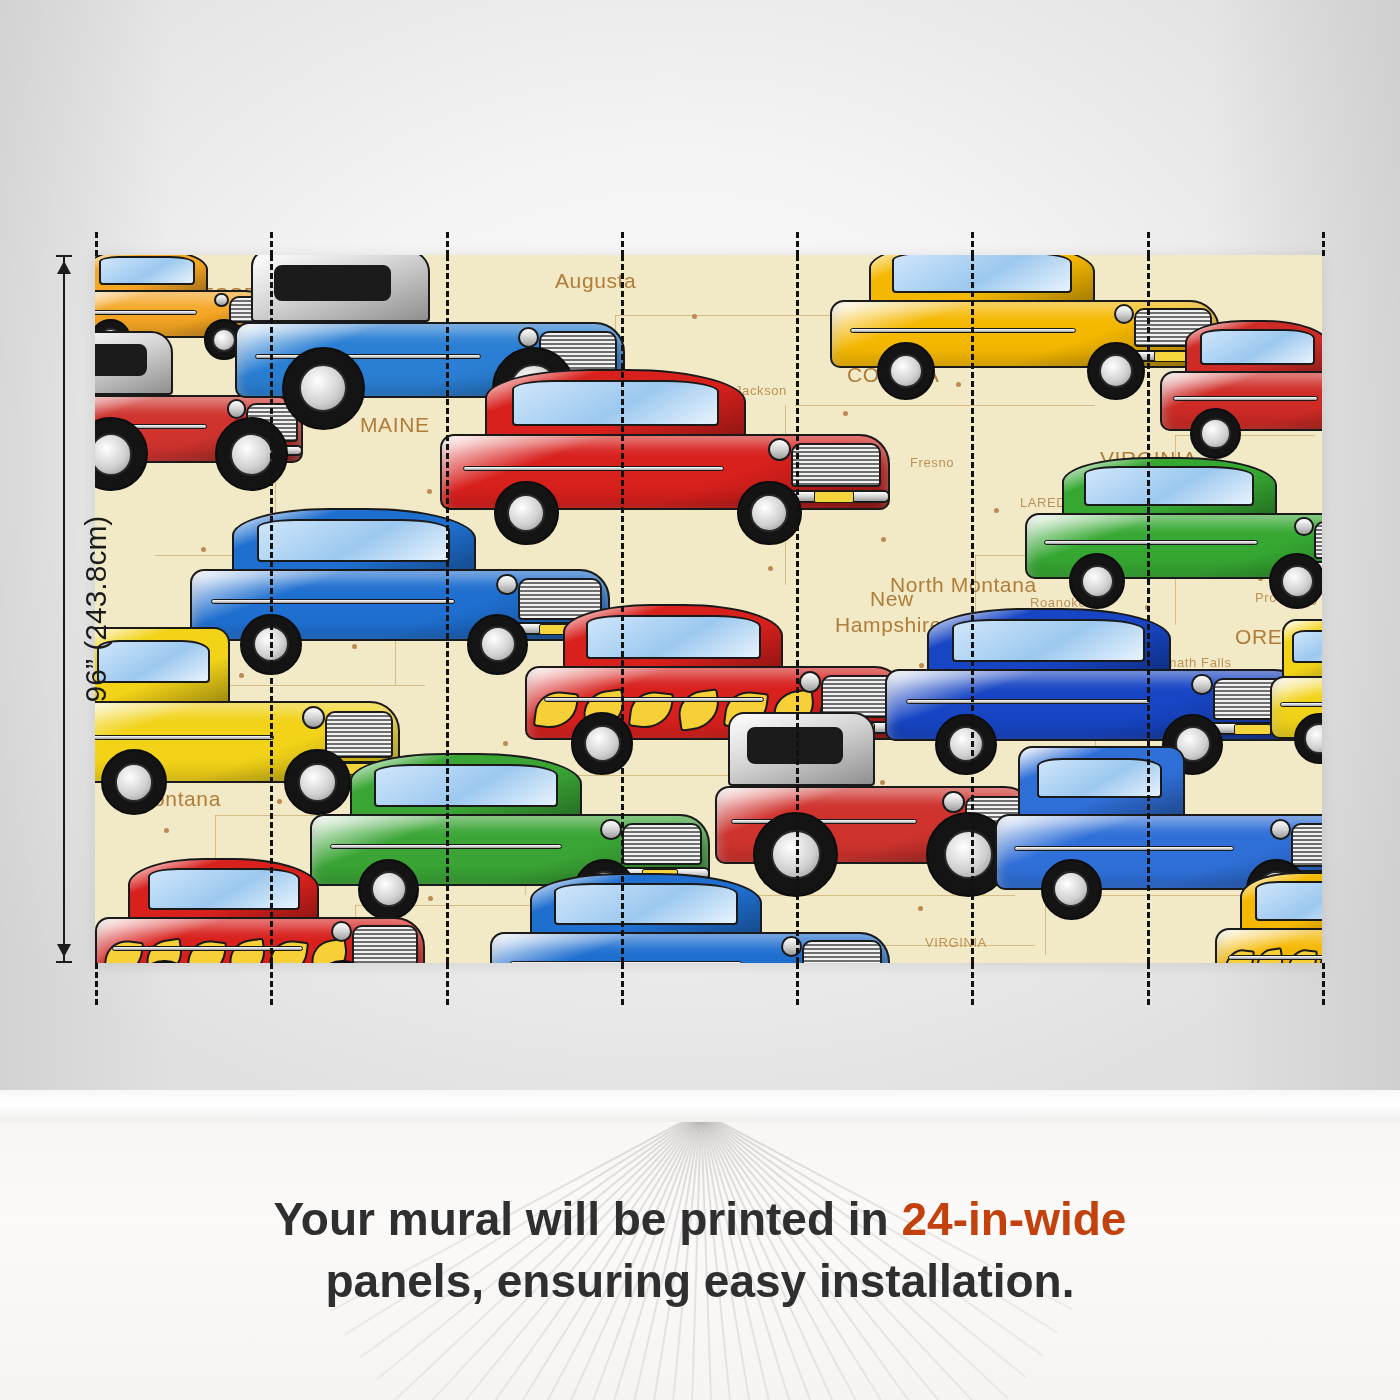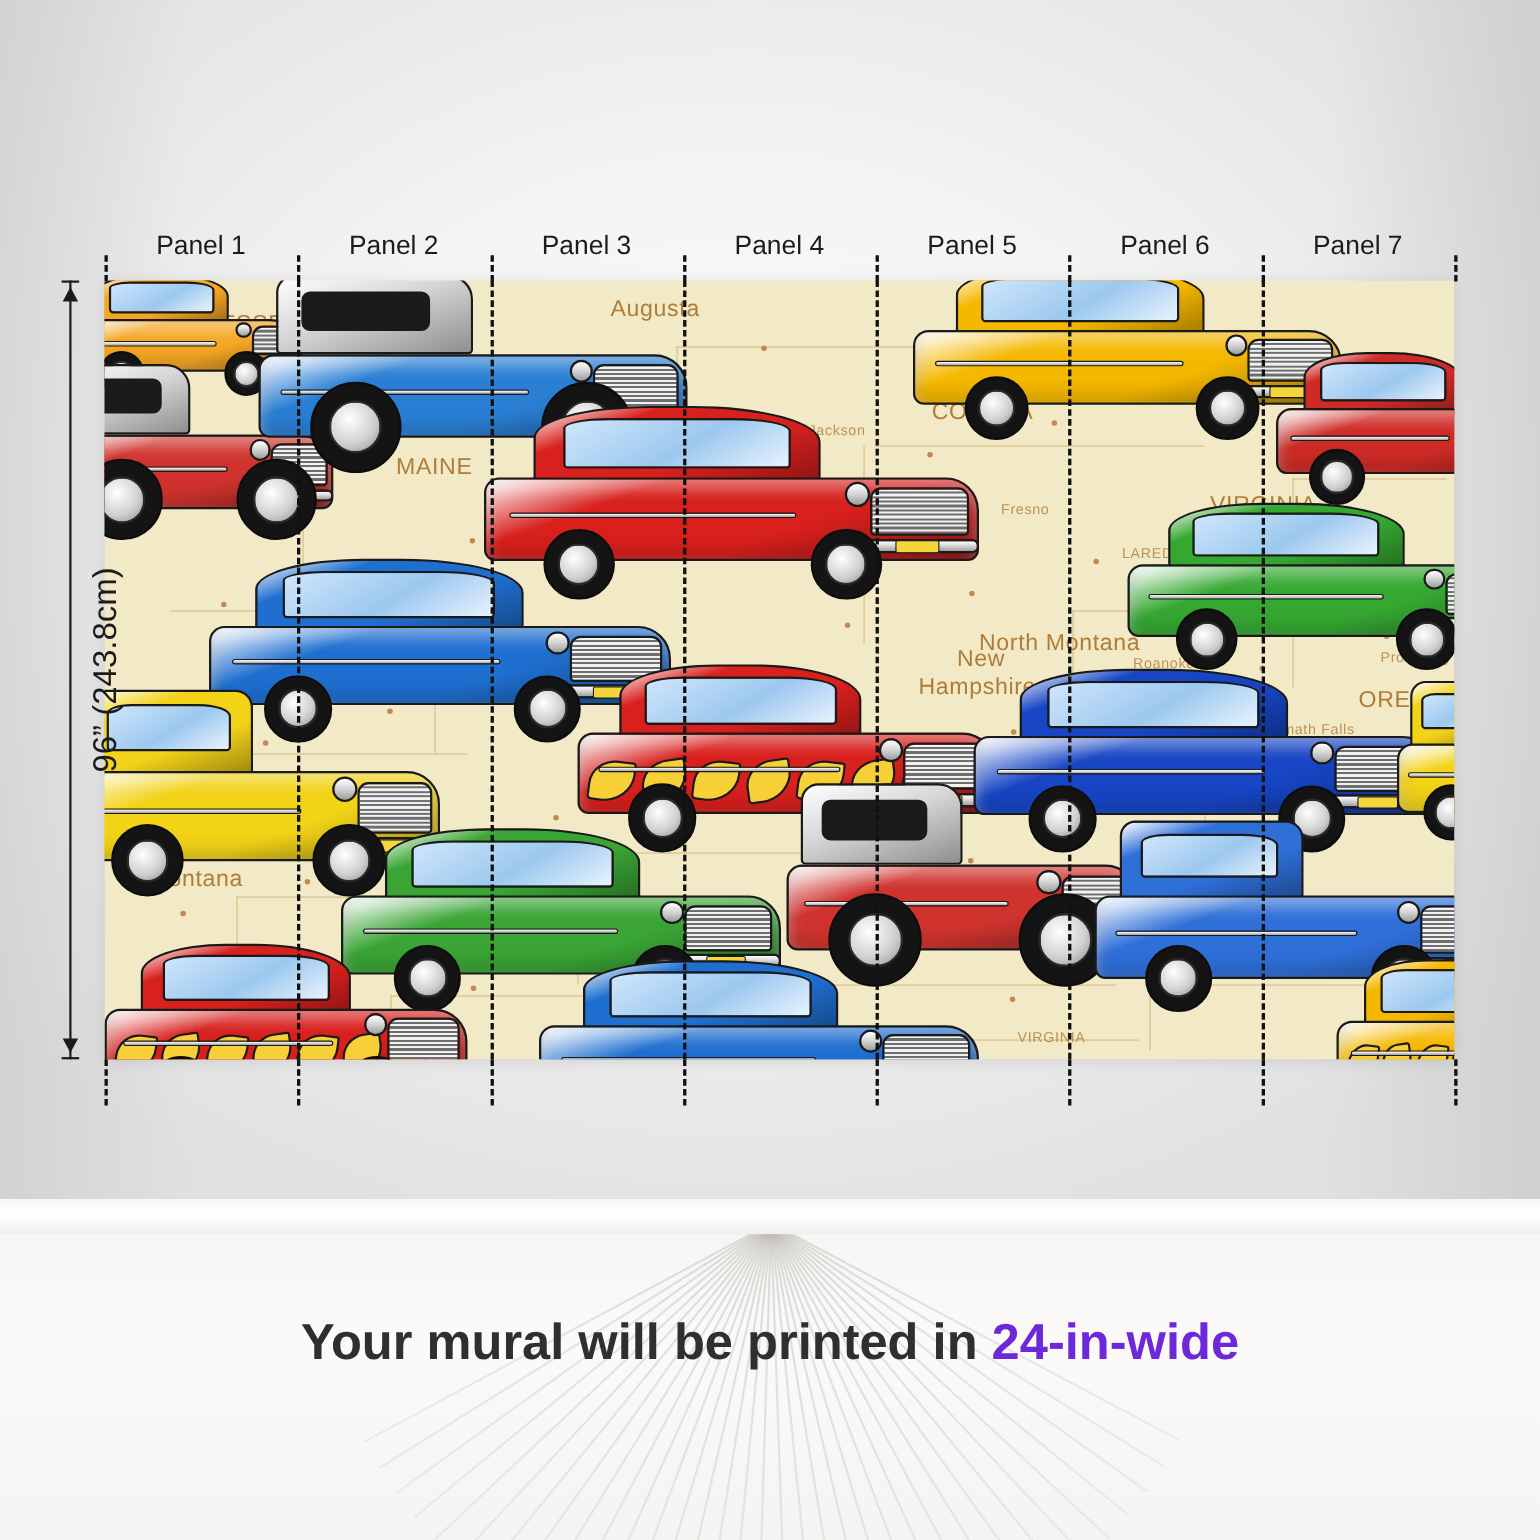--- a/index.html
+++ b/index.html
@@ -193,21 +193,21 @@
     background: linear-gradient(to bottom,#f6f6f6,#f2f2f2);
     padding: 0 22px;
   }
 
   
   .caption {
     position: absolute; left: 0; top: 1188px; width: 1400px;
     text-align: center; font-size: 46px; font-weight: 700;
     line-height: 1.35; color: #2f2f2f;
   }
-  .accent { color: #6d28d9; text-align: right; }
+  .accent { color: #c2410c; text-align: right; }
 </style>
 </head>
 <body>
 
 <div id="stage">
 
   <div class="wall">
     <div class="wall-shade-l"></div>
     <div class="wall-shade-r"></div>
   </div>
@@ -244,29 +244,20 @@
       <div class="plank" style="transform: rotate(39.25deg);"></div>
       <div class="plank" style="transform: rotate(43deg);"></div>
       <div class="plank" style="transform: rotate(46.75deg);"></div>
       <div class="plank" style="transform: rotate(50.5deg);"></div>
       <div class="plank" style="transform: rotate(54.25deg);"></div>
       <div class="plank" style="transform: rotate(58deg);"></div>
       <div class="plank" style="transform: rotate(61.75deg);"></div>
     </div>
 
 
-  <div class="panel-labels" id="panel-labels">
-      <div class="panel-label">Panel 1</div>
-      <div class="panel-label">Panel 2</div>
-      <div class="panel-label">Panel 3</div>
-      <div class="panel-label">Panel 4</div>
-      <div class="panel-label">Panel 5</div>
-      <div class="panel-label">Panel 6</div>
-      <div class="panel-label">Panel 7</div>
-    </div>
 
   <div class="mural-wrap">
     <div class="mural-art" id="mural-art">
       <div class="map-lines" id="map-lines">
           <div class="mapline" style="left: 60px; top: 300px; width: 240px;"></div>
           <div class="mapline" style="left: 30px; top: 430px; width: 300px;"></div>
           <div class="mapline" style="left: 390px; top: 250px; width: 260px;"></div>
           <div class="mapline" style="left: 700px; top: 150px; width: 300px;"></div>
           <div class="mapline" style="left: 760px; top: 420px; width: 330px;"></div>
           <div class="mapline" style="left: 120px; top: 560px; width: 250px;"></div>
@@ -629,15 +620,16 @@
     <div class="cap bot"></div>
     <div class="dim-v-line"></div>
     <div class="arw-up"></div>
     <div class="arw-dn"></div>
     <div class="dim-v-label">96” (243.8cm)</div>
   </div>
 
 
   <div class="caption">
     <div><span>Your mural will be printed in </span><span class="accent">24-in-wide</span></div>
+    <div>panels, ensuring easy installation.</div>
   </div>
 
 </div>
 
 </body></html>

